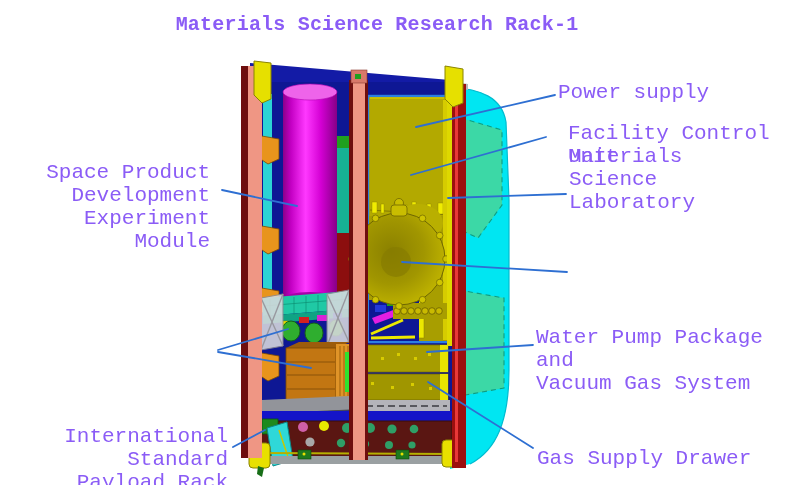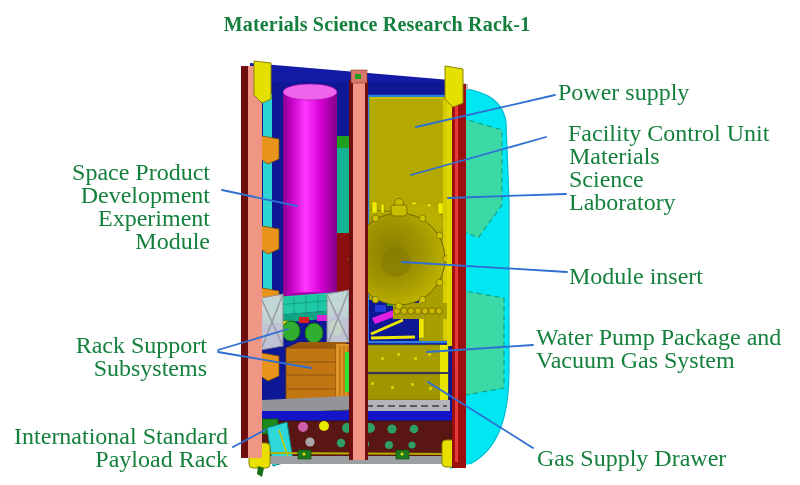--- a/index.html
+++ b/index.html
@@ -1,25 +1,25 @@
 <!DOCTYPE html>
 <html><head>
 <meta charset="utf-8">
 <style>
   html,body{margin:0;padding:0;background:#fff;}
   .stage{
     position:relative;width:800px;height:485px;background:#ffffff;overflow:hidden;
-    font-family:Liberation Serif, serif;color:#15803d;
+    font-family:Liberation Mono, monospace;color:#8b5cf6;
   }
   .figure-title{
     position:absolute;top:13px;left:377px;transform:translateX(-50%);
     font-size:20px;font-weight:bold;white-space:nowrap;letter-spacing:.2px;
   }
   .callout{
-    position:absolute;font-size:24px;line-height:23px;white-space:pre-line;
+    position:absolute;font-size:21px;line-height:23px;white-space:pre-line;
   }
   .align-right{text-align:right;}
   svg{position:absolute;top:0;left:0;}
 </style>
 </head>
 <body>
 
 <div class="stage">
 
   <svg width="800" height="485" viewBox="0 0 800 485">
@@ -241,27 +241,24 @@
       <line x1="533" y1="345" x2="427" y2="352"></line>
       <line x1="533" y1="448" x2="428" y2="382"></line>
     </g>
   </svg>
 
   <div class="figure-title">Materials Science Research Rack-1</div>
 
   <div class="callout align-right" style="left:20px;top:161px;width:190px;text-align:right;">Space Product
 Development
 Experiment Module</div>
-  <div class="callout align-right" style="left:20px;top:334px;width:187px;">Rack Support
-Subsystems</div>
   <div class="callout align-right" style="left:4px;top:425px;width:224px;">International Standard
 Payload Rack</div>
   <div class="callout" style="left:558px;top:81px;">Power supply</div>
   <div class="callout" style="left:549px;top:122px;margin-left:19px;">Facility Control Unit</div>
   <div class="callout" style="left:569px;top:145px;">Materials
 Science
 Laboratory</div>
-  <div class="callout" style="left:569px;top:265px;">Module insert</div>
   <div class="callout" style="left:537px;top:447px;">Gas Supply Drawer</div>
   <div class="callout" style="left:536px;top:326px;">Water Pump Package and
 Vacuum Gas System</div>
 
 </div>
 
 </body></html>

